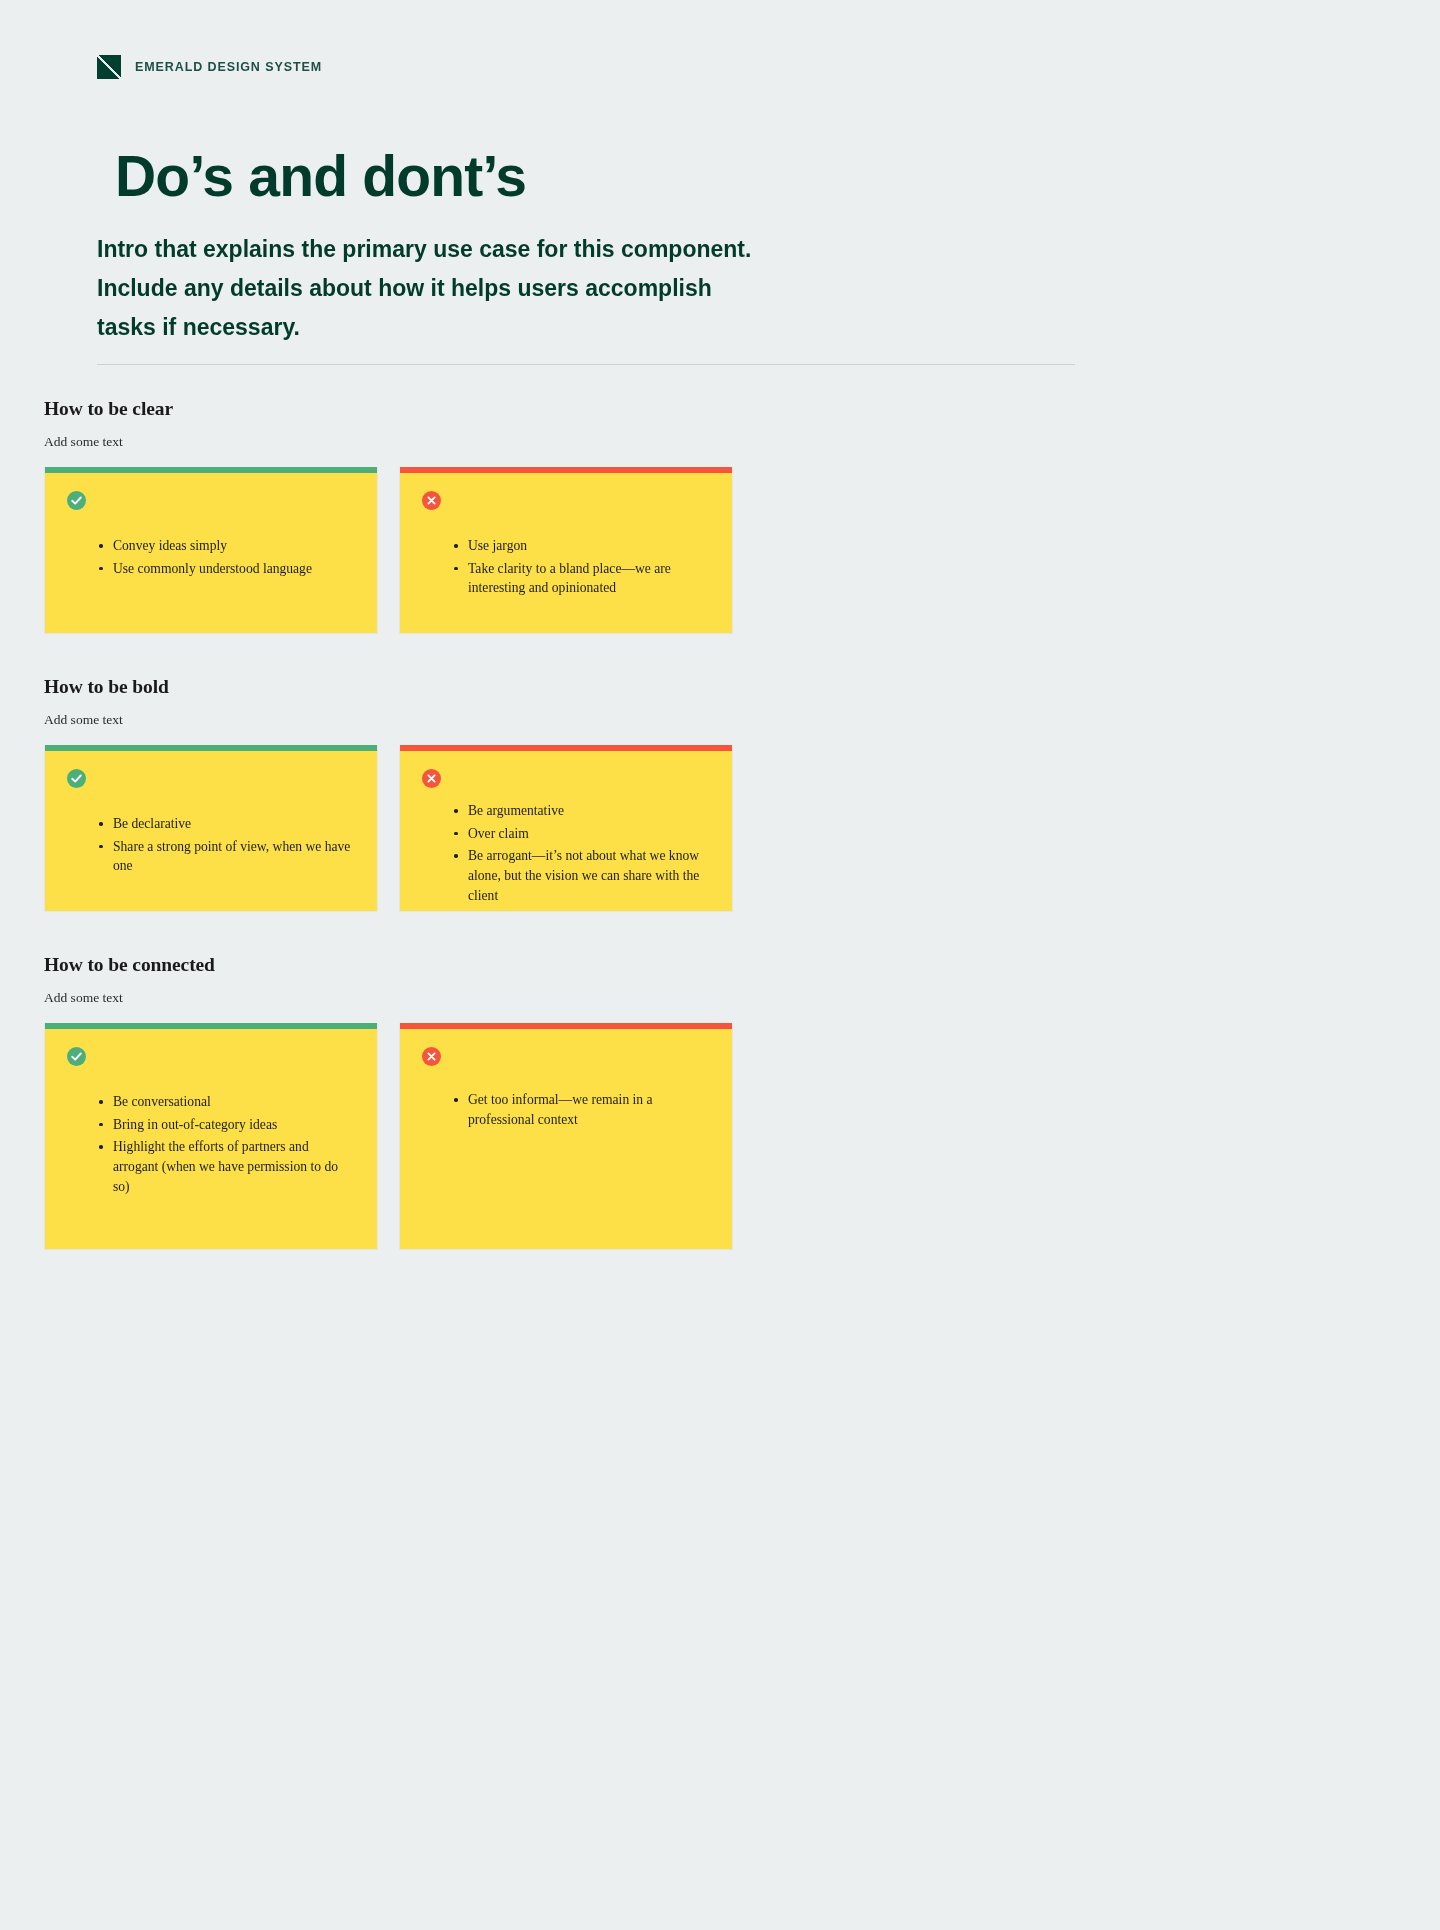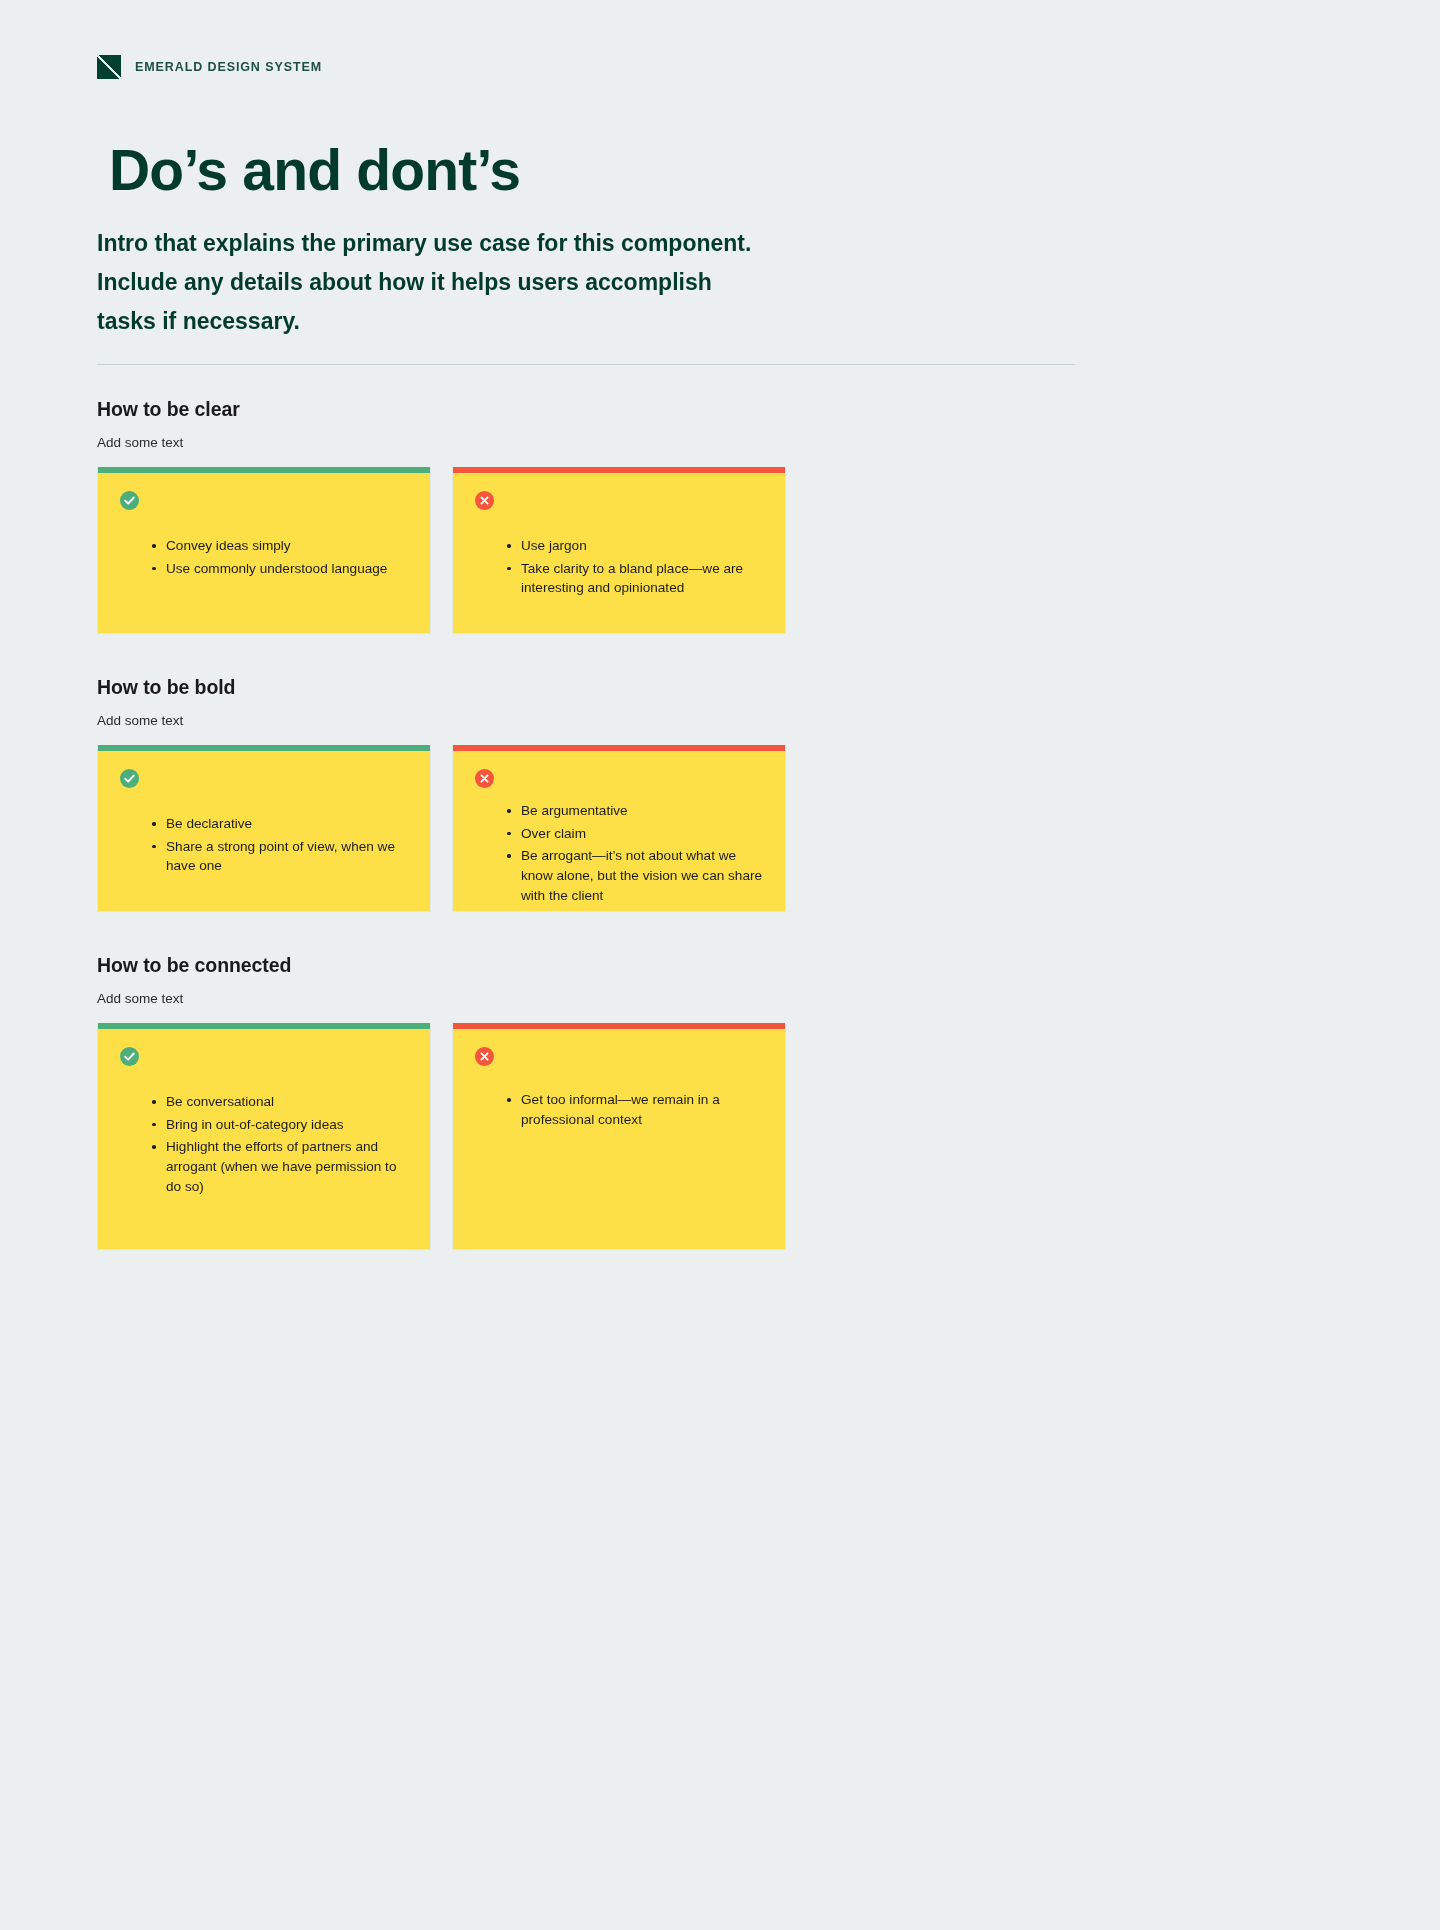--- a/index.html
+++ b/index.html
@@ -57,21 +57,21 @@
   }
 
   
   .hero {
     position: absolute;
     left: 97px;
     top: 128px;
     width: 700px;
   }
   .hero-title {
-    margin: 12px;
+    margin: 18px;
     font-size: 57px;
     line-height: 1.08;
     font-weight: 700;
     letter-spacing: -0.8px;
     color: #023b2b;
   }
   .hero-intro {
     margin: 22px 0 0 0;
     font-size: 23px;
     line-height: 1.7;
@@ -89,21 +89,21 @@
     background: #c9d2d3;
   }
 
   
   .sections {
     position: absolute;
     left: 0;
     top: 398px;
     width: 1440px;
   }
-  .section { padding-left: 97px; }
+  .section { padding-left: 44px; font-family: Liberation Serif, serif; }
   .section + .section { margin-top: 42px; }
 
   .section-title {
     margin: 0;
     font-size: 19.5px;
     font-weight: 700;
     color: #1a1a1a;
     letter-spacing: -0.1px;
   }
   .section-sub {

